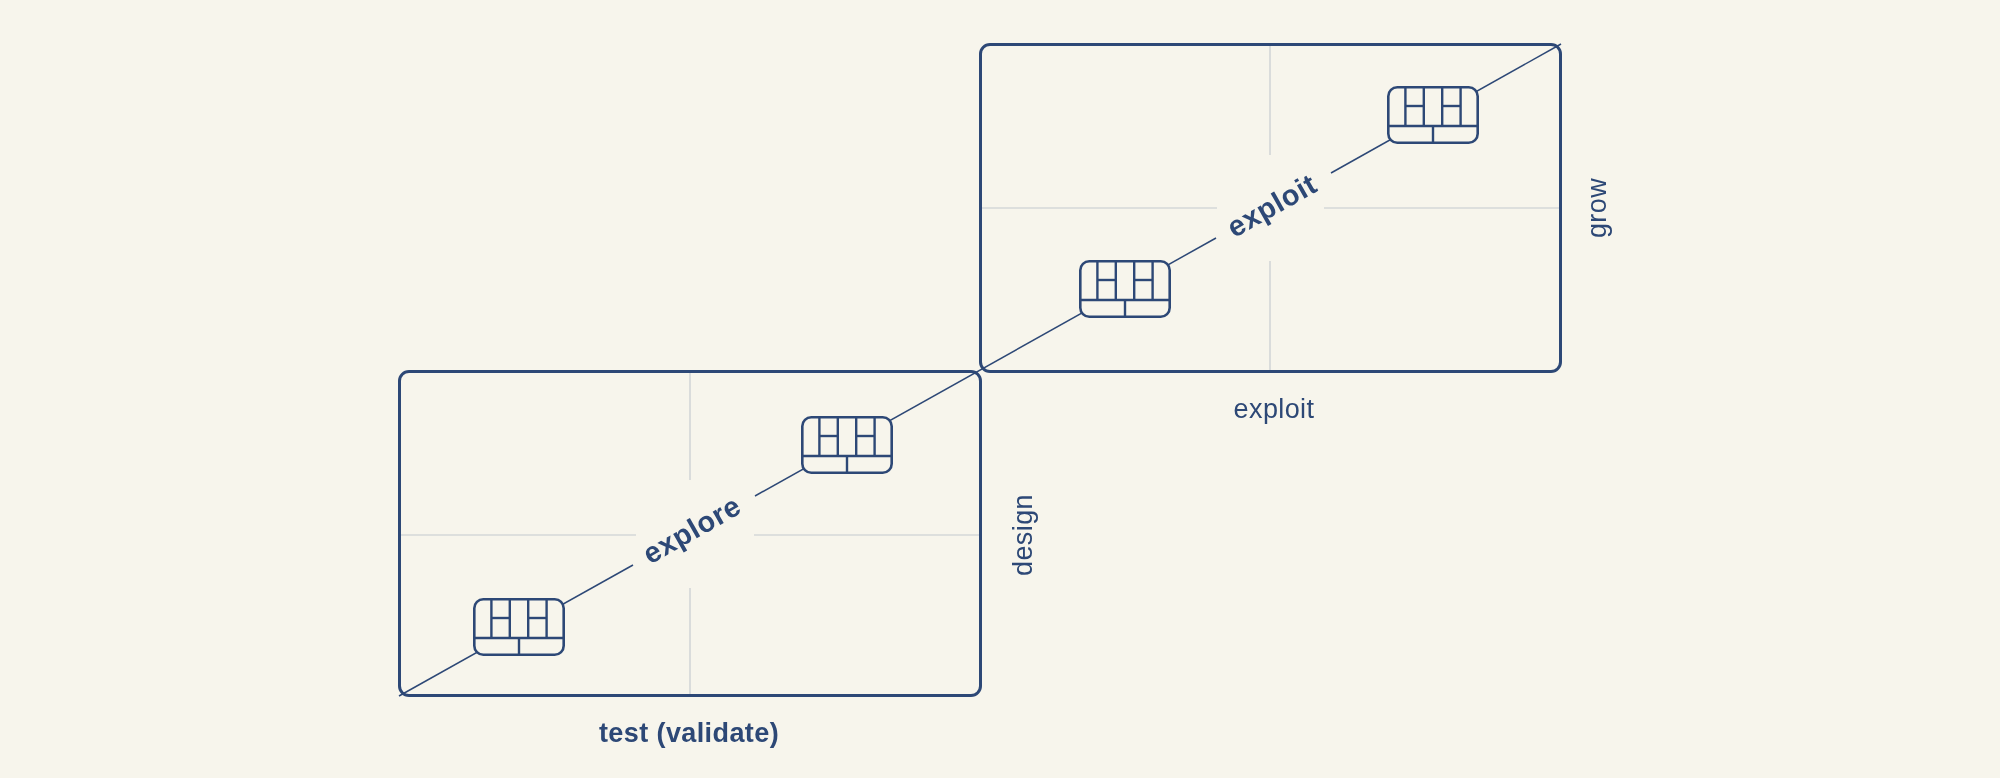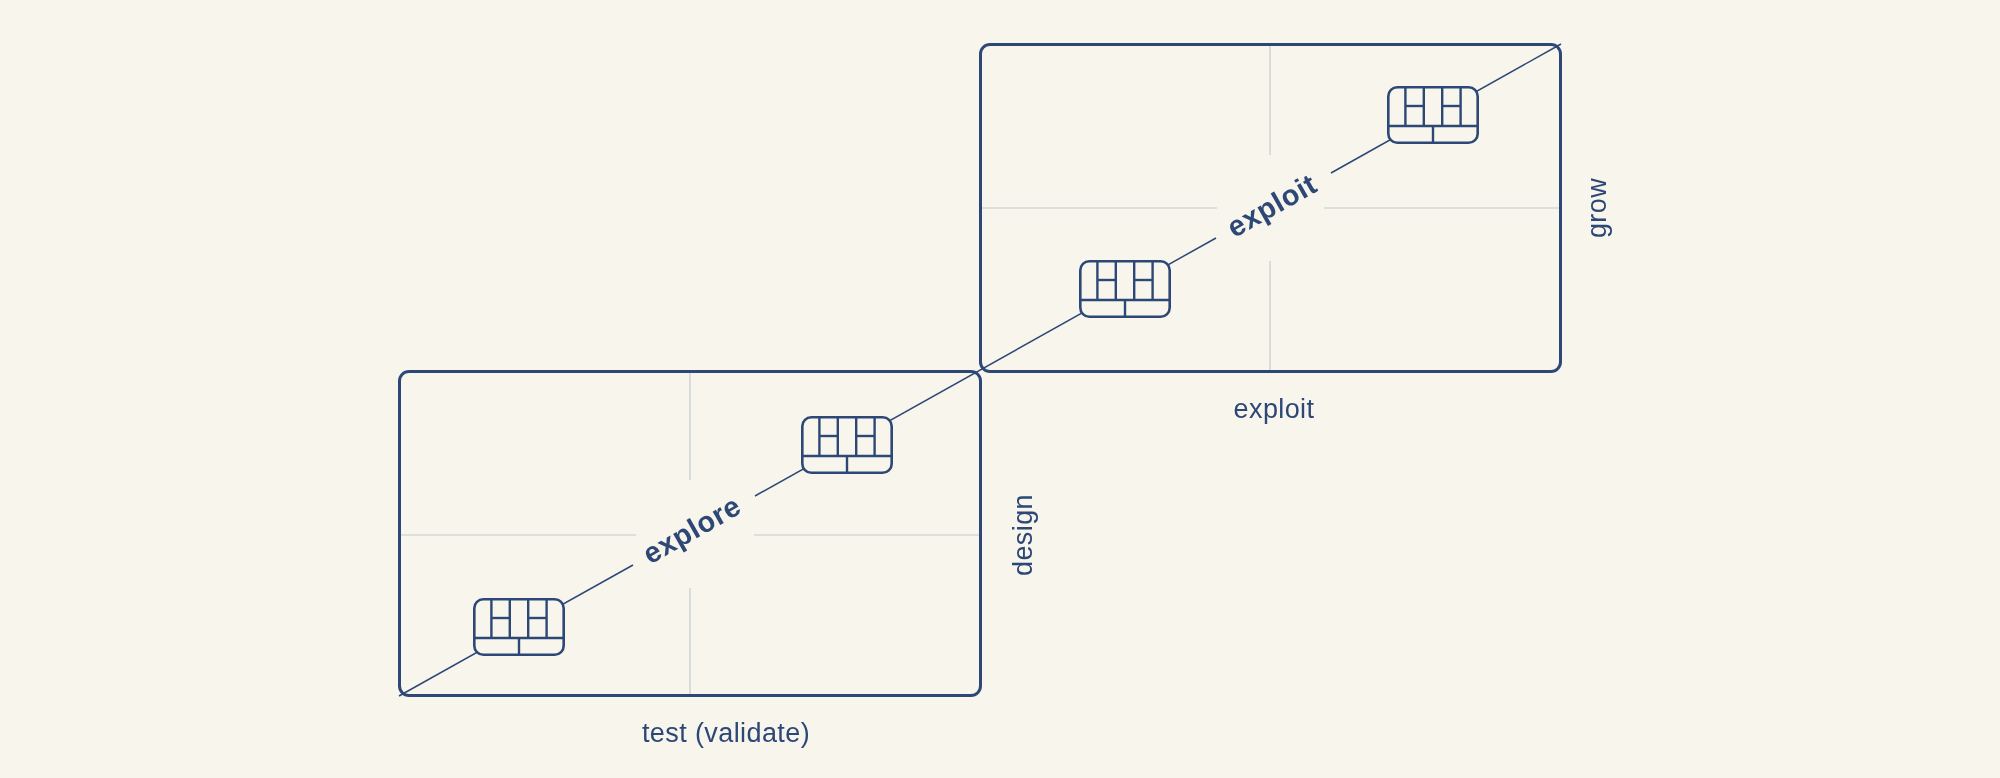--- a/index.html
+++ b/index.html
@@ -42,21 +42,21 @@
     transform:translate(-50%,-50%);
   }
   .label-diagonal{
     font-size:29px;font-weight:700;letter-spacing:0.6px;
   }
   .label-axis{
     font-size:27px;font-weight:500;letter-spacing:0.4px;
   }
   .lbl-explore{left:692px;top:530px;transform:translate(-50%,-50%) rotate(-29.5deg);}
   .lbl-exploit{left:1272px;top:206px;transform:translate(-50%,-50%) rotate(-29.5deg);}
-  .lbl-test{left:726px;top:733px;}
+  .lbl-test{left:689px;top:733px;font-weight:bold;}
   .lbl-sustain{left:1274px;top:409px;}
   .lbl-design{left:1023px;top:535px;transform:translate(-50%,-50%) rotate(-90deg);}
   .lbl-grow{left:1597px;top:208px;transform:translate(-50%,-50%) rotate(-90deg);}
 </style>
 </head>
 <body>
 
 <div class="canvas">
 
   <svg class="layer" width="2000" height="778">

